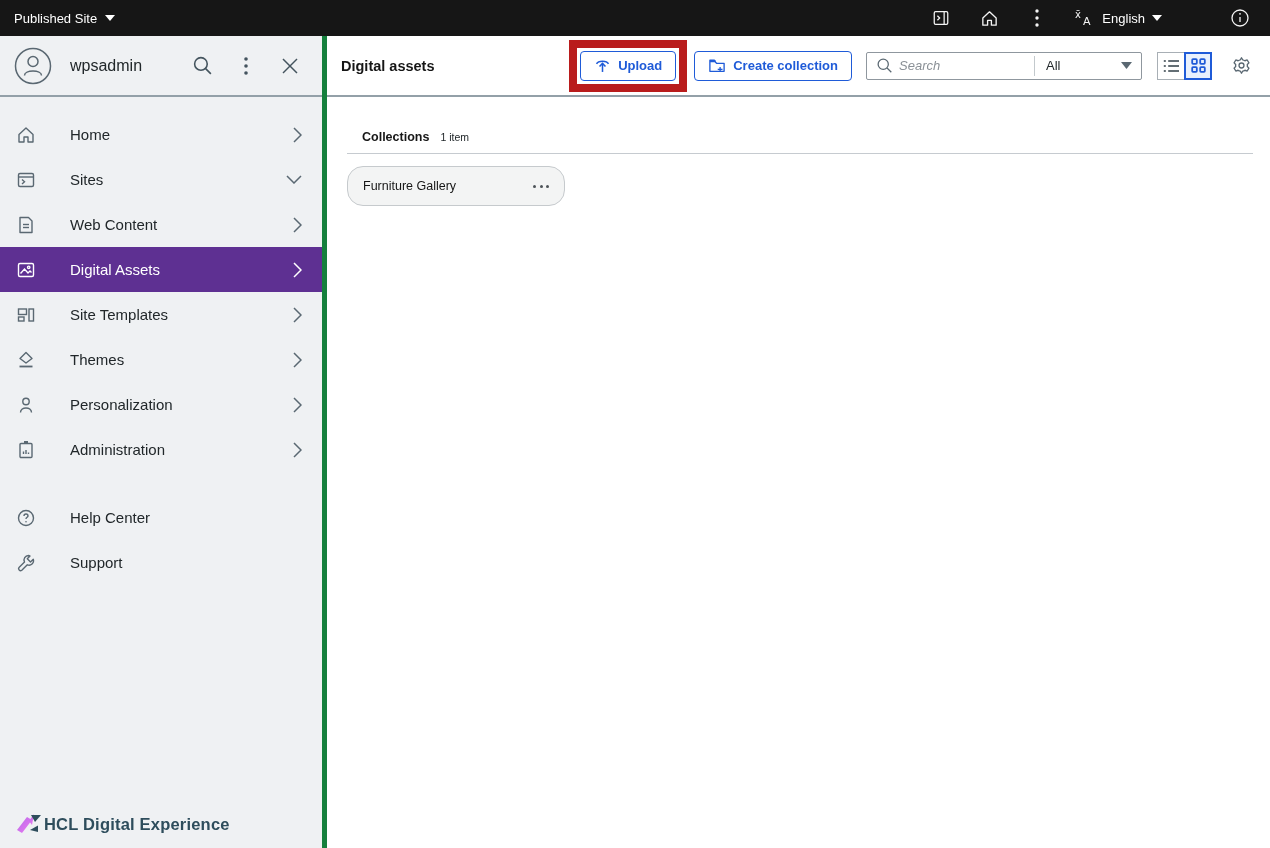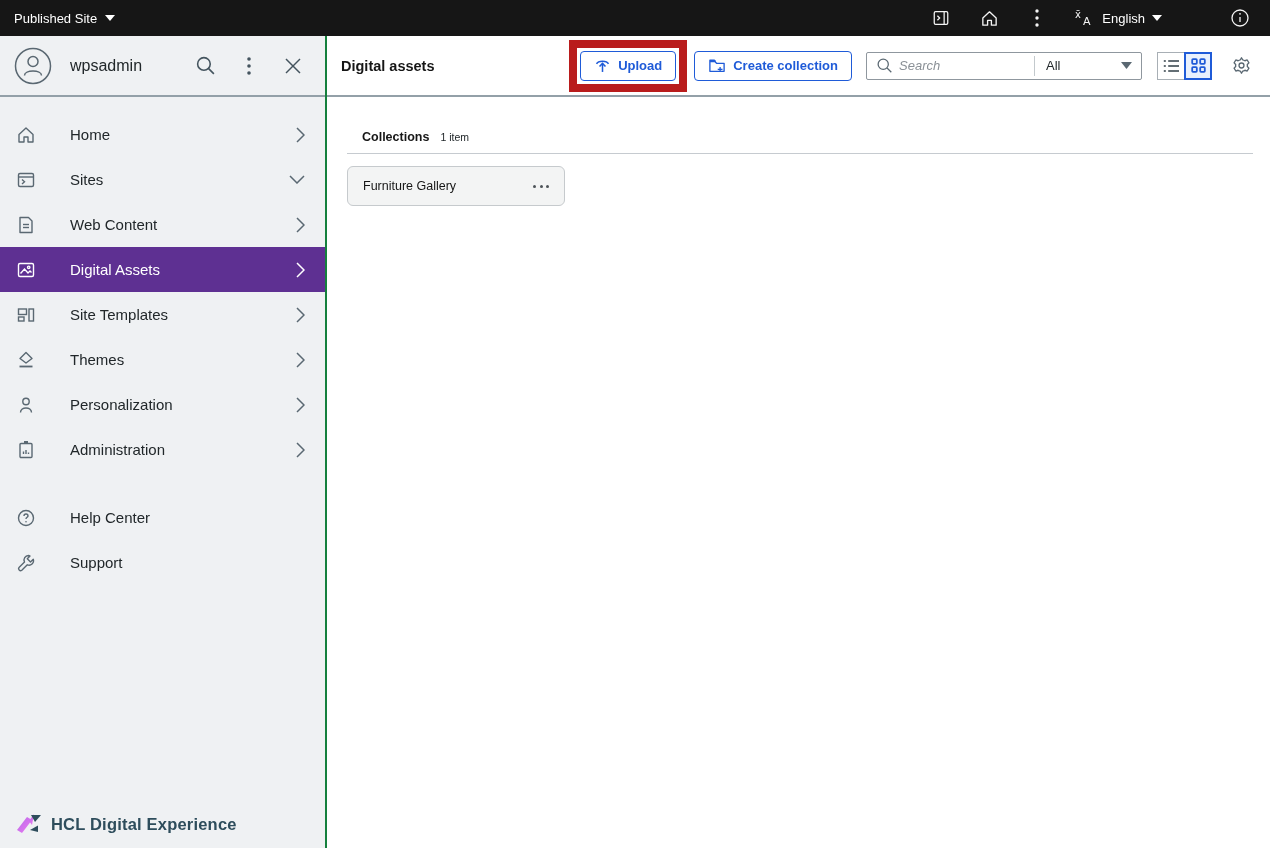--- a/index.html
+++ b/index.html
@@ -13,37 +13,37 @@
   .tb-icon-btn { width:48px; height:36px; display:flex; align-items:center; justify-content:center; cursor:pointer; }
   .tb-lang { display:flex; align-items:center; gap:7px; padding:0 14px; cursor:pointer; height:36px; }
   .tb-lang-label { font-size:13px; color:#ffffff; }
   .tb-info { margin:0 6px 0 40px; }
   svg.ic { display:block; }
 
   
   .app { display:flex; height:812px; }
 
   
-  .sidebar { width:327px; background:#eff1f3; border-right:2px solid #15803d; display:flex; flex-direction:column; flex-shrink:0; }
+  .sidebar { width:327px; background:#eff1f3; border-right:5px solid #15803d; display:flex; flex-direction:column; flex-shrink:0; }
   .sb-header { height:61px; border-bottom:2px solid #93a0a8; display:flex; align-items:center; padding:0 18px 0 14px; }
   .sb-user { display:flex; align-items:center; gap:18px; }
   .sb-username { font-size:16px; color:#21272a; }
   .sb-header-actions { margin-left:auto; display:flex; align-items:center; gap:16px; }
   .sb-act { width:28px; height:28px; display:flex; align-items:center; justify-content:center; cursor:pointer; }
 
   .sb-nav { padding-top:15px; }
   .nav-item { height:45px; display:flex; align-items:center; padding:0 20px 0 16px; cursor:pointer; color:#21272a; }
   .nav-item .nav-ic { width:20px; height:20px; color:#5a6872; flex-shrink:0; }
   .nav-item .nav-label { margin-left:34px; font-size:15px; }
   .nav-item .nav-chev { margin-left:auto; color:#5a6872; }
   .nav-item.selected { background:#5e3092; color:#ffffff; }
   .nav-item.selected .nav-ic, .nav-item.selected .nav-chev { color:#ffffff; }
 
   .sb-footer { margin-top:23px; }
-  .sb-logo { margin-top:auto; display:flex; align-items:center; gap:9px; padding:0 16px 12px 16px; }
+  .sb-logo { margin-top:auto; display:flex; align-items:center; gap:2px; padding:0 16px 12px 16px; }
   .sb-logo-text { font-size:16.5px; font-weight:700; color:#2e4d5c; letter-spacing:.2px; }
 
   
   .main { flex:1; display:flex; flex-direction:column; background:#fff; }
   .main-header { height:61px; border-bottom:2px solid #93a0a8; display:flex; align-items:center; padding:0 12px 0 14px; }
   .page-title { font-size:14.5px; font-weight:700; color:#161616; }
 
   .annotation-box { margin-left:auto; border:8px solid #b91c1c; padding:3px; display:flex; }
   .btn-outline { height:30px; display:flex; align-items:center; gap:7px; padding:0 13px; background:#fff;
                  border:1.5px solid #1f5bd8; border-radius:4px; color:#1f5bd8; font-size:13px; font-weight:700; cursor:pointer; }
@@ -66,21 +66,21 @@
 
   .gear-btn { margin-left:14px; margin-right:2px; width:30px; height:30px; display:flex; align-items:center; justify-content:center; cursor:pointer; color:#5a6872; }
 
   .content { padding:33px 17px 0 20px; }
   .section-head { display:flex; align-items:baseline; gap:11px; padding-left:15px; }
   .section-title { font-size:12.5px; font-weight:700; color:#161616; }
   .section-count { font-size:10.5px; color:#21272a; }
   .section-divider { margin-top:9px; height:1px; background:#c6cbd0; }
 
   .card-row { margin-top:12px; display:flex; }
-  .collection-card { width:218px; height:40px; background:#f3f4f4; border:1px solid #c6cacd; border-radius:6px;
+  .collection-card { width:218px; height:40px; background:#f3f4f4; border:1px solid #c6cacd; border-radius:16px;
                      display:flex; align-items:center; padding:0 13px 0 15px; cursor:pointer; }
   .card-name { font-size:12.5px; color:#161616; }
   .card-menu { margin-left:auto; display:flex; gap:3.5px; align-items:center; cursor:pointer; padding:6px 2px; }
   .card-menu i { width:3px; height:3px; border-radius:50%; background:#4d5358; display:block; }
 </style>
 </head>
 <body>
 
 <div class="topbar">
   <div class="topbar-left">

